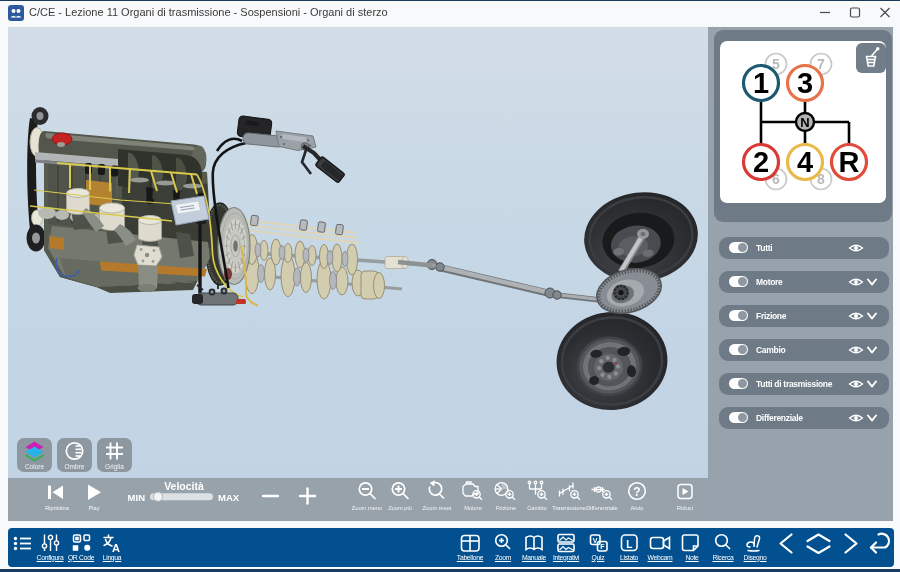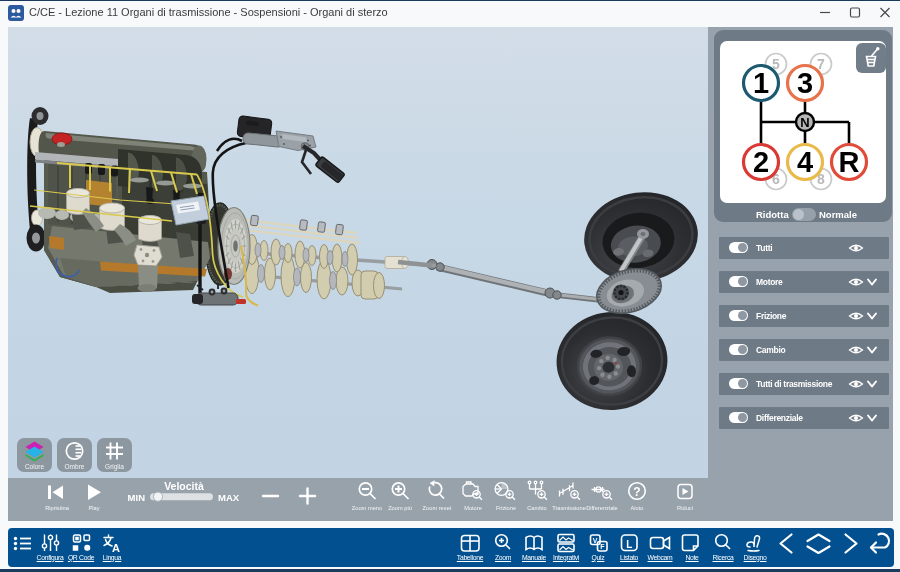--- a/index.html
+++ b/index.html
@@ -13,21 +13,21 @@
 #viewport { position:absolute; left:8px; top:27px; width:885px; height:494px; background:linear-gradient(180deg,#d3dde8 0%,#c9d9e6 30%,#c3d5e5 65%,#c2d4e4 100%); }
 #scene { position:absolute; left:0; top:0; }
 #sidebar { position:absolute; left:708px; top:27px; width:185px; height:494px; background:#97a2ac; }
 #gearpanel { position:absolute; left:714px; top:30px; width:178px; height:192px; background:#6e7a86; border-radius:9px; }
 #gearcard { position:absolute; left:6px; top:11px; width:166px; height:162px; background:#fff; border-radius:7px; }
 #leverbtn { position:absolute; left:142px; top:13px; width:30px; height:30px; background:#717d88; border-radius:6px; }
 #ridotta { position:absolute; left:0px; top:178px; width:178px; height:14px; color:#fff; font-size:9.5px; font-weight:bold; }
 .vbtn { position:absolute; width:35px; height:34px; background:rgba(130,140,148,0.85); border-radius:7px; color:#f2f4f5; font-size:6.5px; text-align:center; }
 .vbtn span { position:absolute; bottom:2px; left:0; width:100%; }
 #toolbar { position:absolute; left:8px; top:478px; width:701px; height:43px; background:#98a2ab; color:#fff; }
-.row { position:absolute; left:719px; width:170px; height:21.5px; background:#6e7a86; border-radius:1px; }
+.row { position:absolute; left:719px; width:170px; height:21.5px; background:#6e7a86; border-radius:9px; }
 .rowlab { position:absolute; left:37px; top:6px; font-size:8.5px; letter-spacing:-0.3px; font-weight:bold; color:#fff; white-space:nowrap; }
 .toggle { position:absolute; left:10px; top:4.5px; width:19px; height:11px; background:#fff; border-radius:5.5px; }
 .toggle i { position:absolute; right:1px; top:1px; width:9px; height:9px; border-radius:50%; background:#8d98a2; }
 #taskbar { position:absolute; left:8px; top:528px; width:886px; height:39px; background:#02508f; border-radius:4px; }
 .tklab { position:absolute; top:553.5px; font-size:6.8px; letter-spacing:-0.3px; color:#fff; text-align:center; transform:translateX(-50%); text-decoration:underline; white-space:nowrap; }
 #botline { position:absolute; left:0; top:569px; width:900px; height:3px; background:#1c3c5e; }
 .abs { position:absolute; }
 </style>
 </head>
 <body>
@@ -480,26 +480,20 @@
         <text x="602" y="510">Differenziale</text>
         <text x="637" y="510">Aiuto</text>
       <text x="685" y="510">Riduci</text>
     </g>
   </svg>
 
   <div id="sidebar"></div>
   <div id="gearpanel">
     <div id="gearcard"></div>
     <div id="leverbtn"></div>
-    <div id="ridotta">
-        <span style="position:absolute;left:42px;top:1px">Ridotta</span>
-        <span style="position:absolute;left:105px;top:1px">Normale</span>
-      <span style="position:absolute;left:78px;top:0px;width:24px;height:13px;background:#95a0aa;border-radius:6.5px"></span>
-      <span style="position:absolute;left:79px;top:1px;width:11px;height:11px;background:#b9c2ca;border-radius:50%"></span>
-    </div>
   </div>
   <svg class="abs" style="left:720px;top:41px" width="166" height="162" viewBox="0 0 166 162">
     <g stroke="#cacaca" stroke-width="1.7" fill="#fff">
       <circle cx="56" cy="23" r="10.5"></circle>
         <circle cx="101" cy="23" r="10.5"></circle>
       <circle cx="56" cy="138" r="10.5"></circle>
         <circle cx="101" cy="138" r="10.5"></circle>
     </g>
     <g fill="#b9b9b9" font-size="14" font-weight="bold" text-anchor="middle" font-family="Liberation Sans">
       <text x="56" y="28">5</text>

